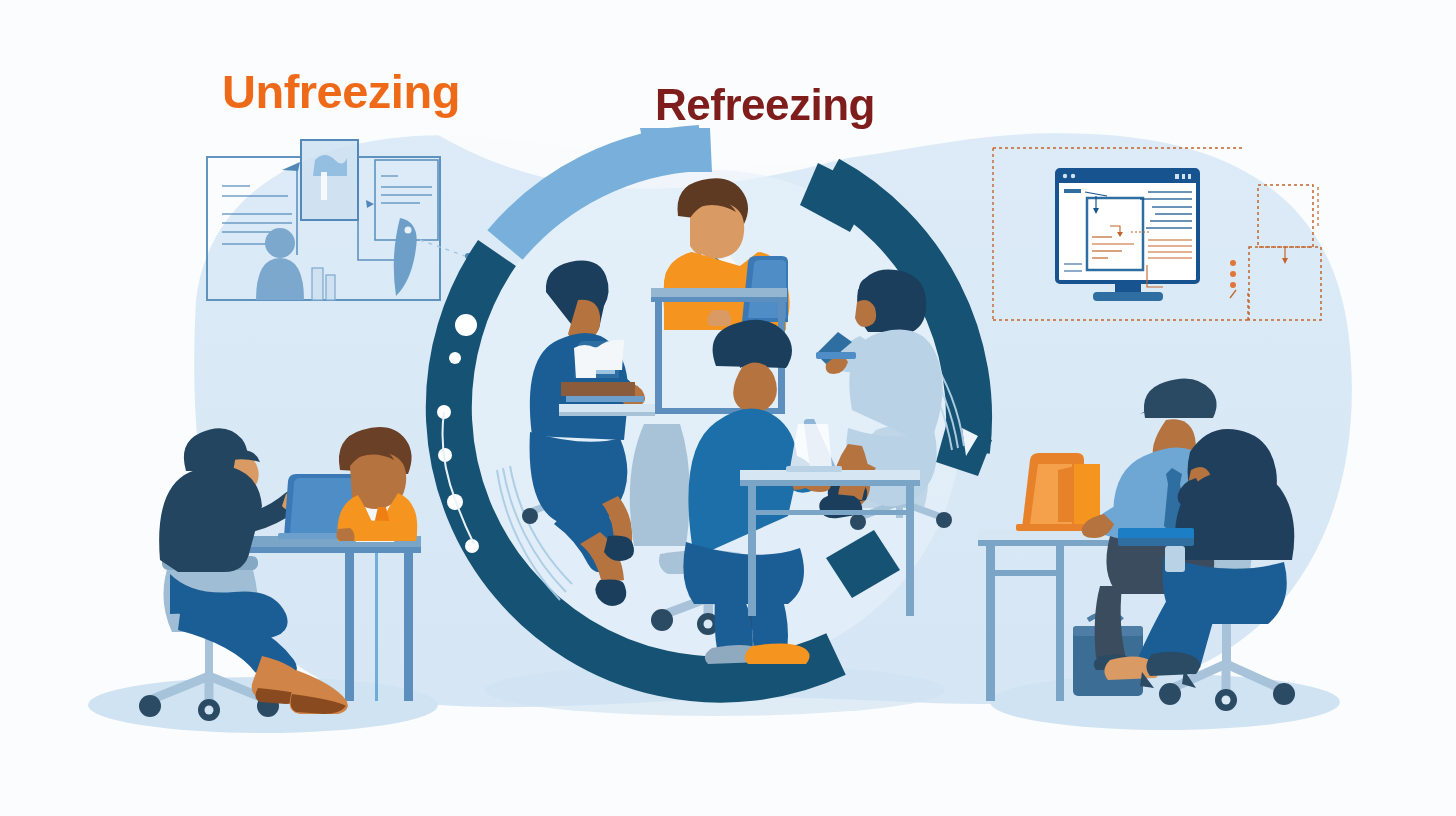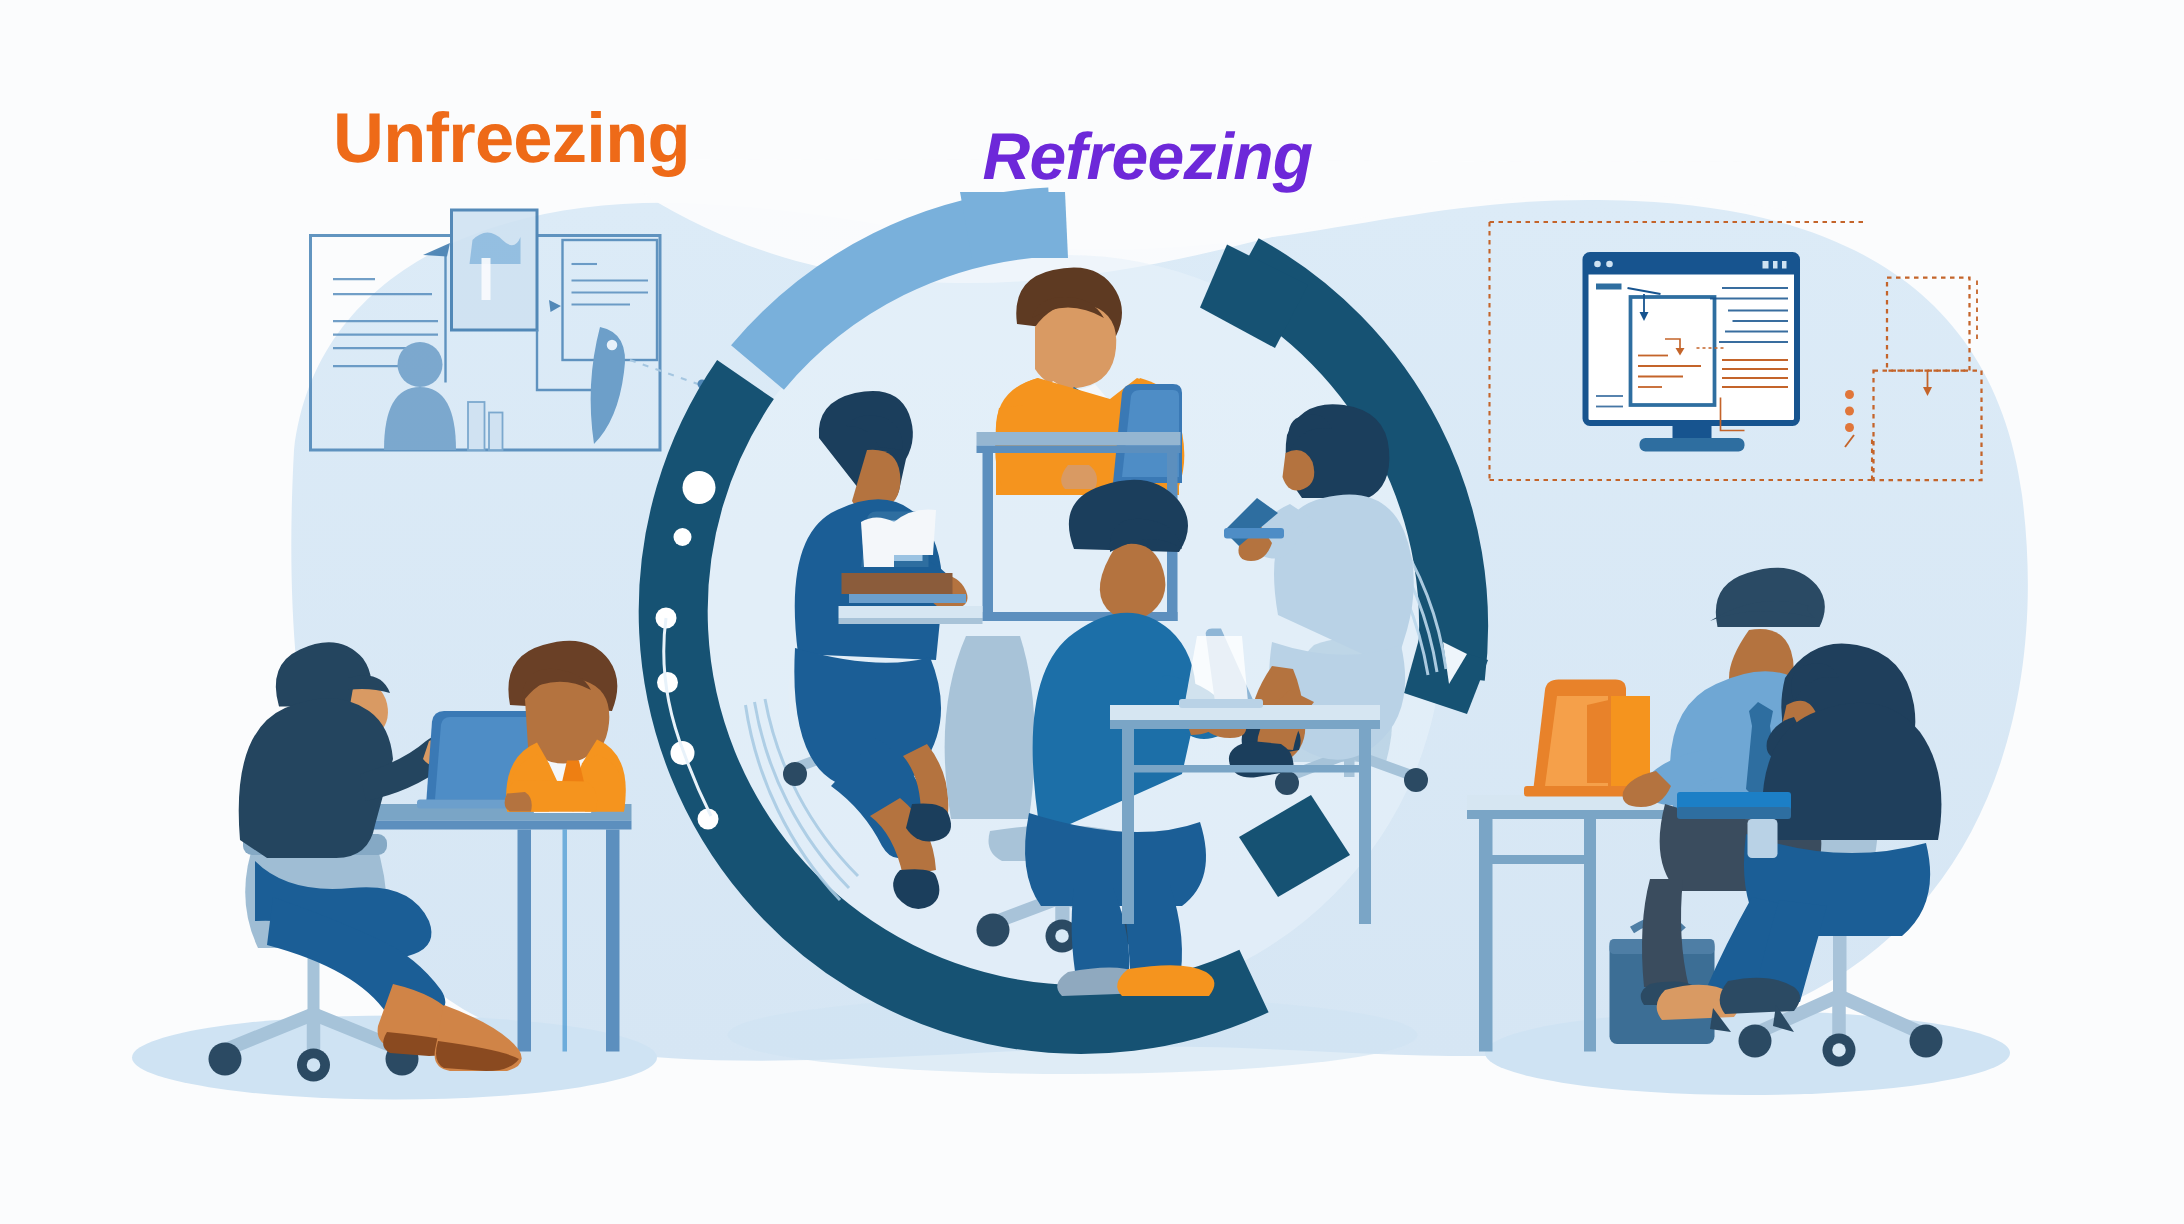--- a/index.html
+++ b/index.html
@@ -545,16 +545,16 @@
           <rect x="1118" y="538" width="76" height="8" rx="2" fill="#2E6EA0"></rect>
           <rect x="1165" y="546" width="20" height="26" rx="3" fill="#B9D2E6"></rect>
         </g>
       </g>
 
     </g>
   </svg>
 
   <div class="hdr" id="t-unfreezing" style="color: rgb(238, 106, 24); left: 222px; top: 64px; font-size: 47px;">Unfreezing</div>
 
-  <div class="hdr" id="t-refreezing" style="color: #6d28d9; left: 655px; top: 80px; font-size: 44px; font-style: italic;">Refreezing</div>
+  <div class="hdr" id="t-refreezing" style="color: #7f1d1d; left: 655px; top: 80px; font-size: 44px;">Refreezing</div>
 
 
 </div>
 
 </body></html>

